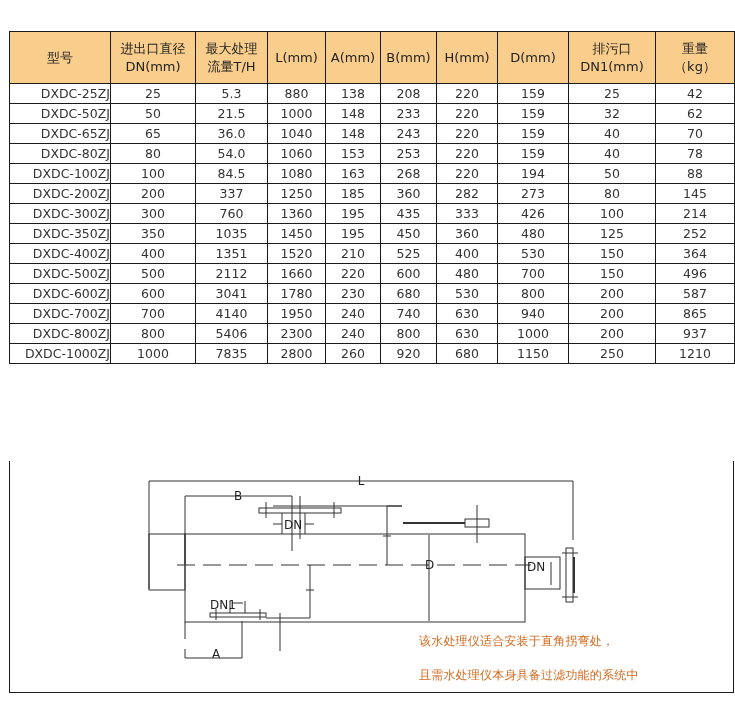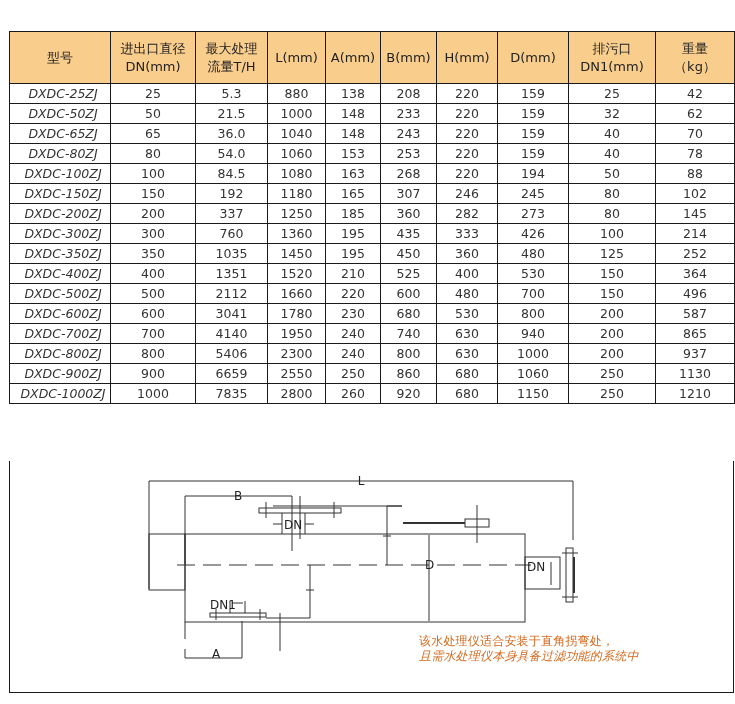--- a/index.html
+++ b/index.html
@@ -4,27 +4,27 @@
 <style>
   html, body { margin:0; padding:0; background:#ffffff; }
   body { width:735px; height:704px; position:relative; overflow:hidden;
          font-family:"DejaVu Sans", "Liberation Sans", sans-serif; color:#222; }
   #spec-table { position:absolute; left:9px; top:10px; border-collapse:collapse;
                 table-layout:fixed; width:725px;margin-top:21px; }
   #spec-table td, #spec-table th { border:1px solid #1a1a1a; padding:0; text-align:center;
                                    font-size:12.5px; font-weight:normal; white-space:nowrap; overflow:hidden; }
   #spec-table thead th { background:#f9cd8c; height:51px; line-height:18px; font-size:13px; color:#222; }
   #spec-table tbody td { height:19px; line-height:19px; color:#333; }
-  #spec-table tbody td.model { text-align:center; padding-left:6px;font-style:italic; }
+  #spec-table tbody td.model { text-align:right; padding-left:6px; }
   #diagram-box { position:absolute; left:9px; top:461px; width:723px; height:231px;
                  border:1px solid #1a1a1a; border-top:none; background:#fff; }
   #diagram-svg { position:absolute; left:0; top:0; }
   .note { position:absolute; left:409px; font-size:12px; color:#d2691e; white-space:nowrap; letter-spacing:0.2px; }
   #note-1 { top:172px; }
-  #note-2 { top:187px;font-style:italic; }
+  #note-2 { top:206px; }
 </style>
 </head>
 <body>
 
 <table id="spec-table">
   <colgroup>
     <col style="width:101px">
       <col style="width:85px">
       <col style="width:72px">
       <col style="width:58px">
@@ -128,32 +128,20 @@
         <td>84.5</td>
         <td>1080</td>
         <td>163</td>
         <td>268</td>
         <td>220</td>
         <td>194</td>
         <td>50</td>
         <td>88</td>
       </tr>
       <tr>
-        <td class="model">DXDC-150ZJ</td>
-        <td>150</td>
-        <td>192</td>
-        <td>1180</td>
-        <td>165</td>
-        <td>307</td>
-        <td>246</td>
-        <td>245</td>
-        <td>80</td>
-        <td>102</td>
-      </tr>
-      <tr>
         <td class="model">DXDC-200ZJ</td>
         <td>200</td>
         <td>337</td>
         <td>1250</td>
         <td>185</td>
         <td>360</td>
         <td>282</td>
         <td>273</td>
         <td>80</td>
         <td>145</td>
@@ -234,32 +222,20 @@
         <td class="model">DXDC-800ZJ</td>
         <td>800</td>
         <td>5406</td>
         <td>2300</td>
         <td>240</td>
         <td>800</td>
         <td>630</td>
         <td>1000</td>
         <td>200</td>
         <td>937</td>
-      </tr>
-      <tr>
-        <td class="model">DXDC-900ZJ</td>
-        <td>900</td>
-        <td>6659</td>
-        <td>2550</td>
-        <td>250</td>
-        <td>860</td>
-        <td>680</td>
-        <td>1060</td>
-        <td>250</td>
-        <td>1130</td>
       </tr>
       <tr>
         <td class="model">DXDC-1000ZJ</td>
         <td>1000</td>
         <td>7835</td>
         <td>2800</td>
         <td>260</td>
         <td>920</td>
         <td>680</td>
         <td>1150</td>

